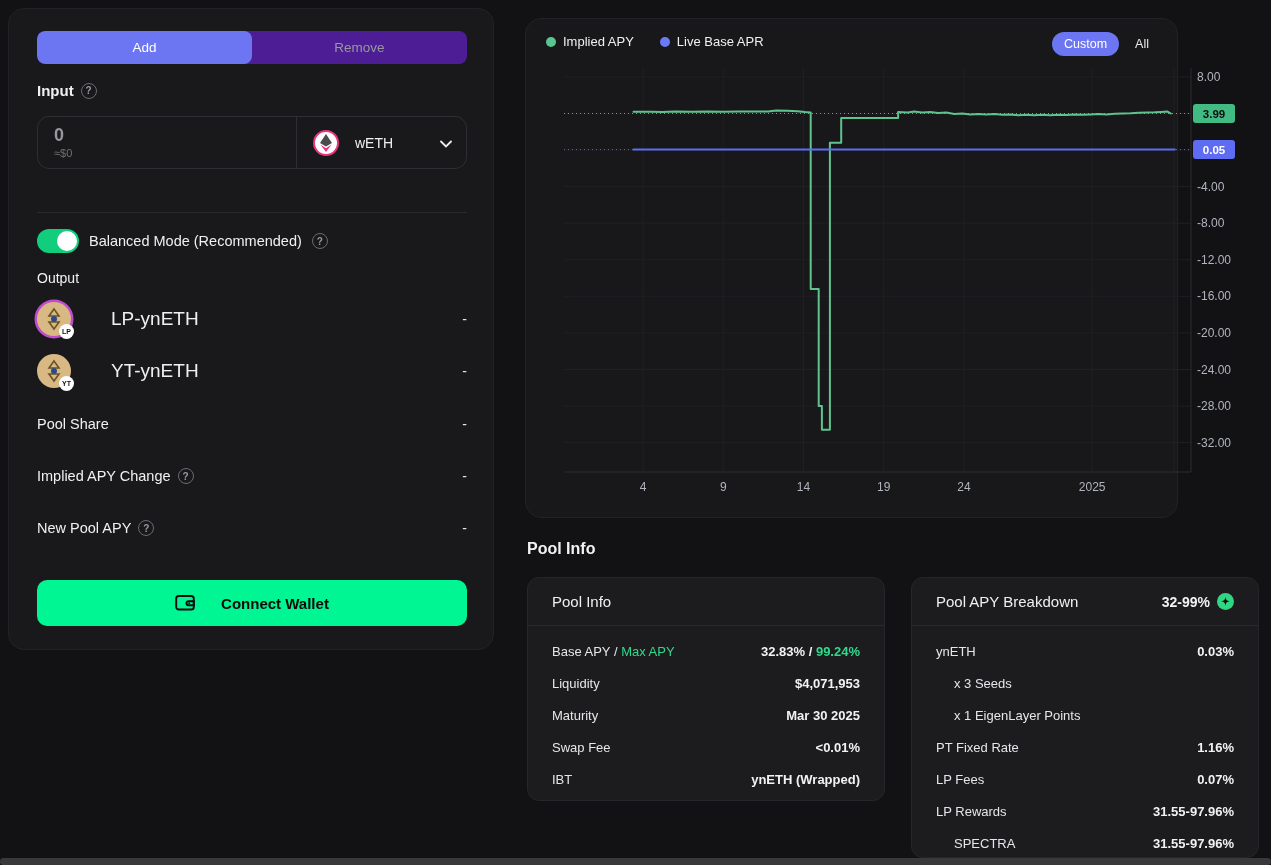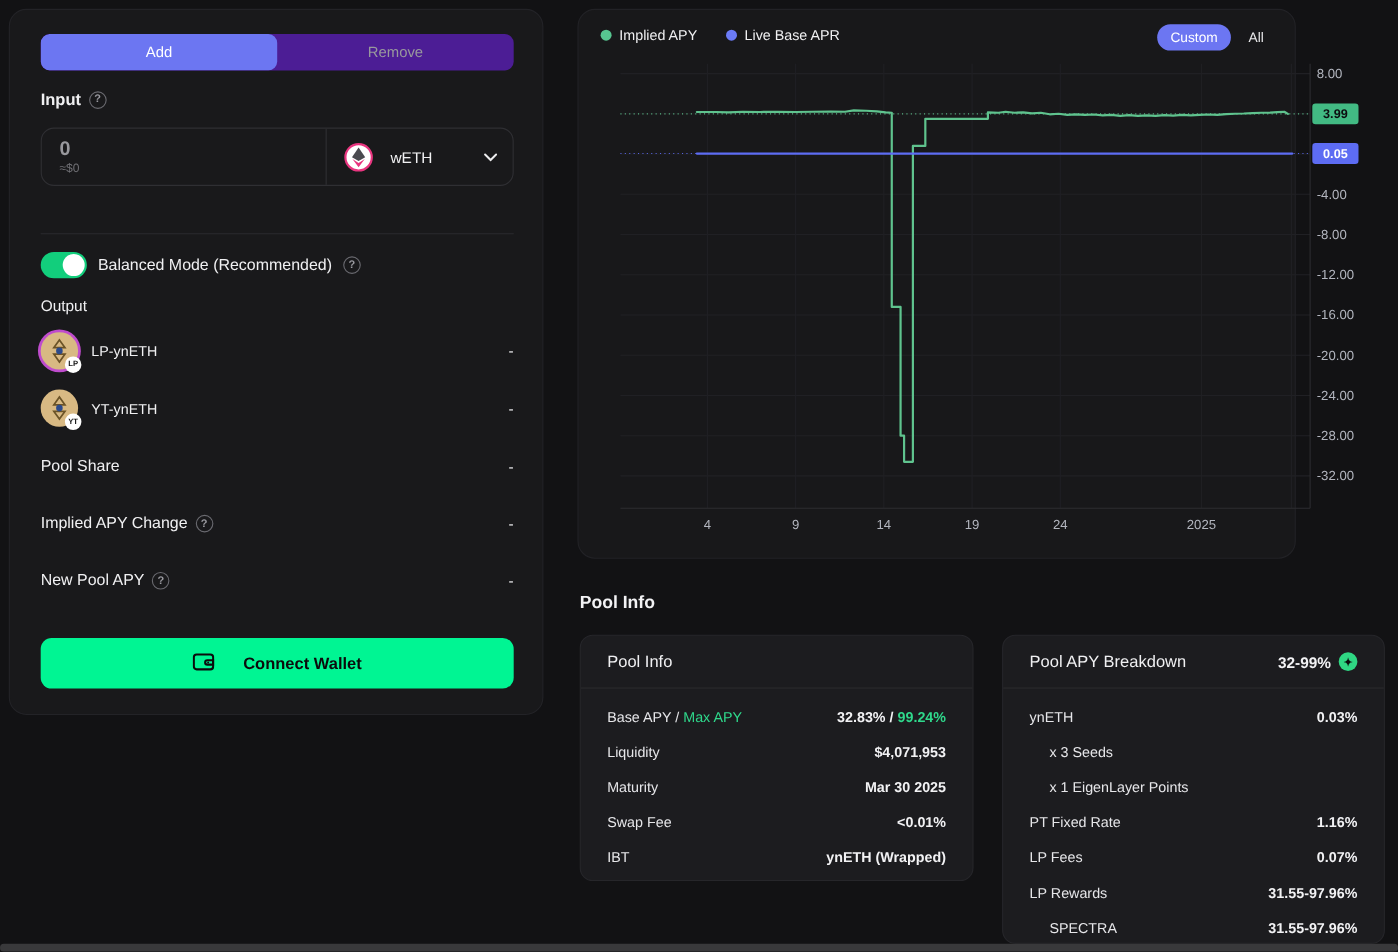--- a/index.html
+++ b/index.html
@@ -44,34 +44,34 @@
 
   .output-label { left:28px; top:261px; font-size:14px; color:#f0f0f2; }
   .out-rows { left:28px; top:291px; width:430px; }
   .out-row { display:flex; align-items:center; gap:12px; height:38px; margin-bottom:14px; }
   .yn-icon { width:34px; height:34px; border-radius:50%; background:#d8b983;
     position:relative; flex:0 0 auto; }
   .yn-icon.lp-ring { box-shadow:0 0 0 2.5px #bf4ccd; }
   .yn-badge { position:absolute; right:-3px; bottom:-3px; width:15px; height:15px;
     border-radius:50%; background:#fff; color:#111; font-size:7px; font-weight:700;
     display:flex; align-items:center; justify-content:center; }
-  .out-name { font-size:13px; color:#f0f0f2; }
+  .out-name { font-size:19px; color:#f0f0f2;margin-left:28px; }
   .out-val { margin-left:auto; font-size:14px; color:#e6e6e9; }
 
   .stat-rows { left:28px; top:405px; width:430px; }
   .stat-row { display:flex; align-items:center; gap:7px; height:20px; margin-bottom:32px; }
   .stat-label { font-size:14.5px; color:#f0f0f2; }
   .stat-val { margin-left:auto; font-size:14px; color:#e6e6e9; }
 
   .connect-btn { left:28px; top:571px; width:430px; height:46px; background:#00f593;
     border-radius:10px; display:flex; align-items:center; justify-content:center;
     gap:26px; color:#0b0b0c; font-size:15px; font-weight:700; cursor:pointer; }
 
   
-  .chart-panel { left:525px; top:8px; width:653px; height:500px; background:#18181a;
+  .chart-panel { left:525px; top:18px; width:653px; height:500px; background:#18181a;
     border:1px solid #222226; border-radius:16px; }
   .legend { left:20px; top:15px; display:flex; gap:26px; }
   .legend-item { display:flex; align-items:center; gap:7px; font-size:13px;
     color:#f0f0f2; cursor:pointer; }
   .dot { width:10px; height:10px; border-radius:50%; }
   .range-controls { right:28px; top:13px; display:flex; align-items:center; gap:16px; }
   .pill { background:#6c76f2; color:#fff; font-size:12.5px; padding:5px 12px;
     border-radius:14px; cursor:pointer; }
   .range-all { font-size:12.5px; color:#e8e8ea; cursor:pointer; }
   svg text { font-family:"Liberation Sans", sans-serif; }

